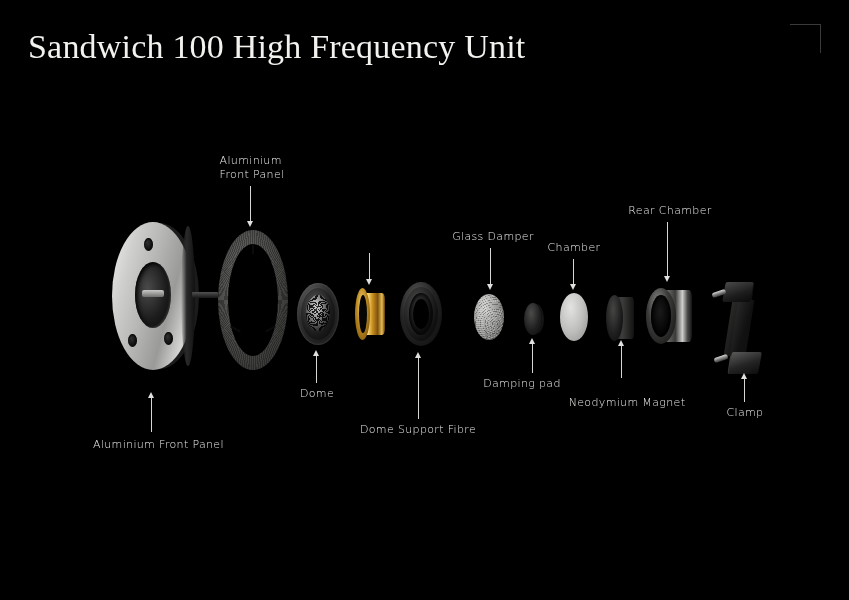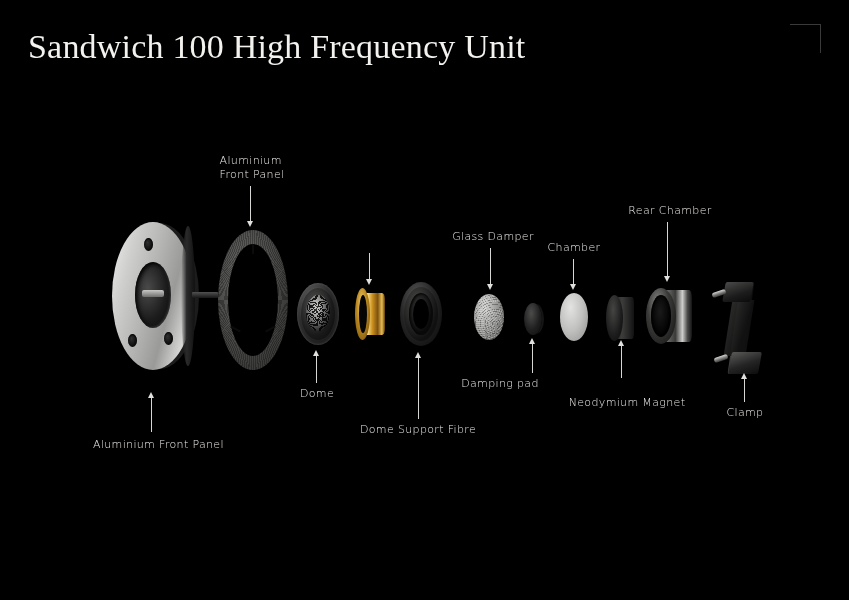--- a/index.html
+++ b/index.html
@@ -339,21 +339,21 @@
   <div class="arrow down" style="left:366px;top:279px;"></div>
 
   <div class="label ctr" style="left:418px;top:423px;">Dome Support Fibre</div>
   <div class="lead" style="left:418px;top:357px;height:62px;"></div>
   <div class="arrow up" style="left:415px;top:352px;"></div>
 
   <div class="label ctr" style="left:493px;top:230px;">Glass Damper</div>
   <div class="lead" style="left:490px;top:248px;height:38px;"></div>
   <div class="arrow down" style="left:487px;top:284px;"></div>
 
-  <div class="label ctr" style="left:500px;top:377px;">Damping pad</div>
+  <div class="label ctr" style="left:522px;top:377px;">Damping pad</div>
   <div class="lead" style="left:532px;top:343px;height:30px;"></div>
   <div class="arrow up" style="left:529px;top:338px;"></div>
 
   <div class="label ctr" style="left:574px;top:241px;">Chamber</div>
   <div class="lead" style="left:573px;top:259px;height:28px;"></div>
   <div class="arrow down" style="left:570px;top:284px;"></div>
 
   <div class="label ctr" style="left:627px;top:396px;">Neodymium Magnet</div>
   <div class="lead" style="left:621px;top:345px;height:33px;"></div>
   <div class="arrow up" style="left:618px;top:340px;"></div>

